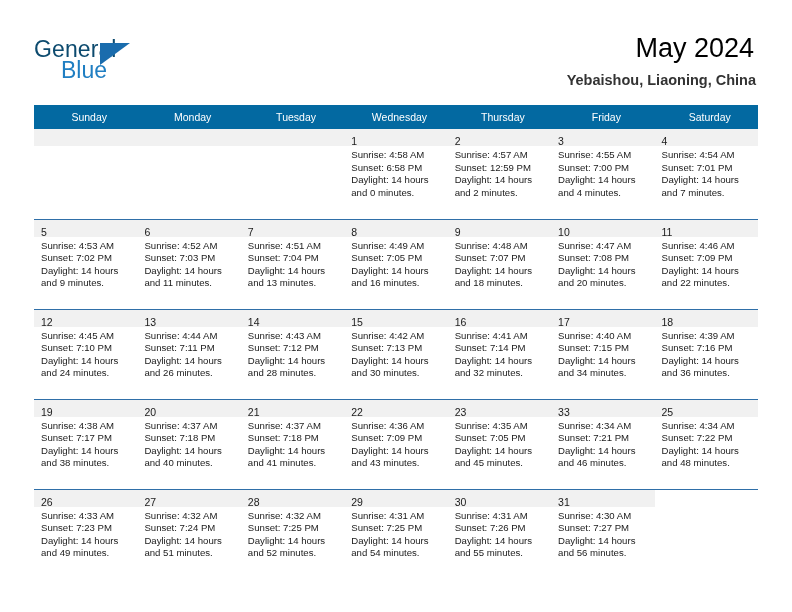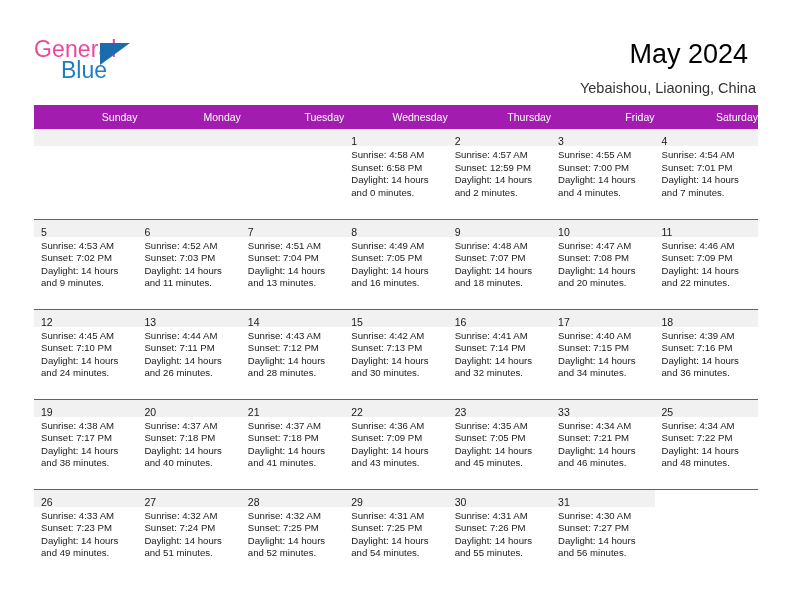--- a/index.html
+++ b/index.html
@@ -38,21 +38,21 @@
     top: 36px;
     width: 170px;
     height: 52px;
   }
   .logo-general {
     position: absolute;
     left: 0;
     top: 0;
     font-size: 23px;
     letter-spacing: 0.1px;
-    color: #ec4899;
+    color: #0c4a6e;
     font-family: "Liberation Sans", sans-serif;
   }
   .logo-blue {
     position: absolute;
     left: 27px;
     top: 21px;
     font-size: 23px;
     color: #1f7ec2;
     font-family: "Liberation Sans", sans-serif;
   }
@@ -70,49 +70,49 @@
     position: absolute;
     right: 36px;
     top: 30px;
     text-align: right;
   }
   .cal-title {
     font-size: 27px;
     color: #000000;
     line-height: 32px;
     font-weight: normal;
-    margin: 8px;
+    margin: 2px;
     font-family: "Liberation Sans", sans-serif;
   }
   .cal-subtitle {
     font-size: 14.5px;
     color: #333333;
     line-height: 20px;
     margin: 6px 0 0 0;
-    font-weight: normal;
+    font-weight: bold;
     font-family: "Liberation Sans", sans-serif;
   }
 
   
   .calendar {
     position: absolute;
     left: 34px;
     top: 105px;
     width: 724px;
     border-collapse: collapse;
     table-layout: fixed;
   }
   .calendar col { width: 103.43px; }
 
   .calendar thead th {
-    background: #a21caf;
+    background: #0369a1;
     color: #ffffff;
     font-size: 10.5px;
     font-weight: normal;
-    text-align: right;
+    text-align: center;
     padding: 6px 0 6px 7px;
     height: 21px;
     box-sizing: border-box;
     font-family: "Liberation Sans", sans-serif;
   }
 
   .calendar tbody td {
     vertical-align: top;
     padding: 0;
     border-top: 1px solid #2f6fa8;

